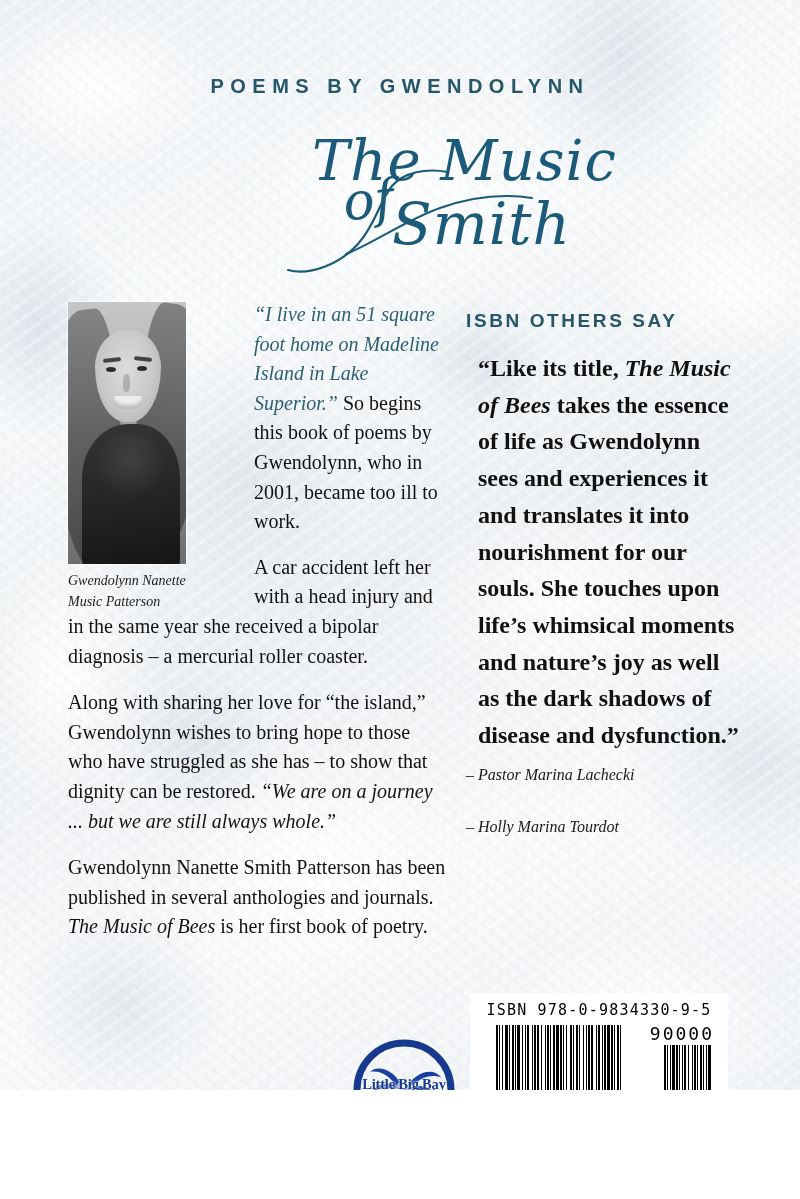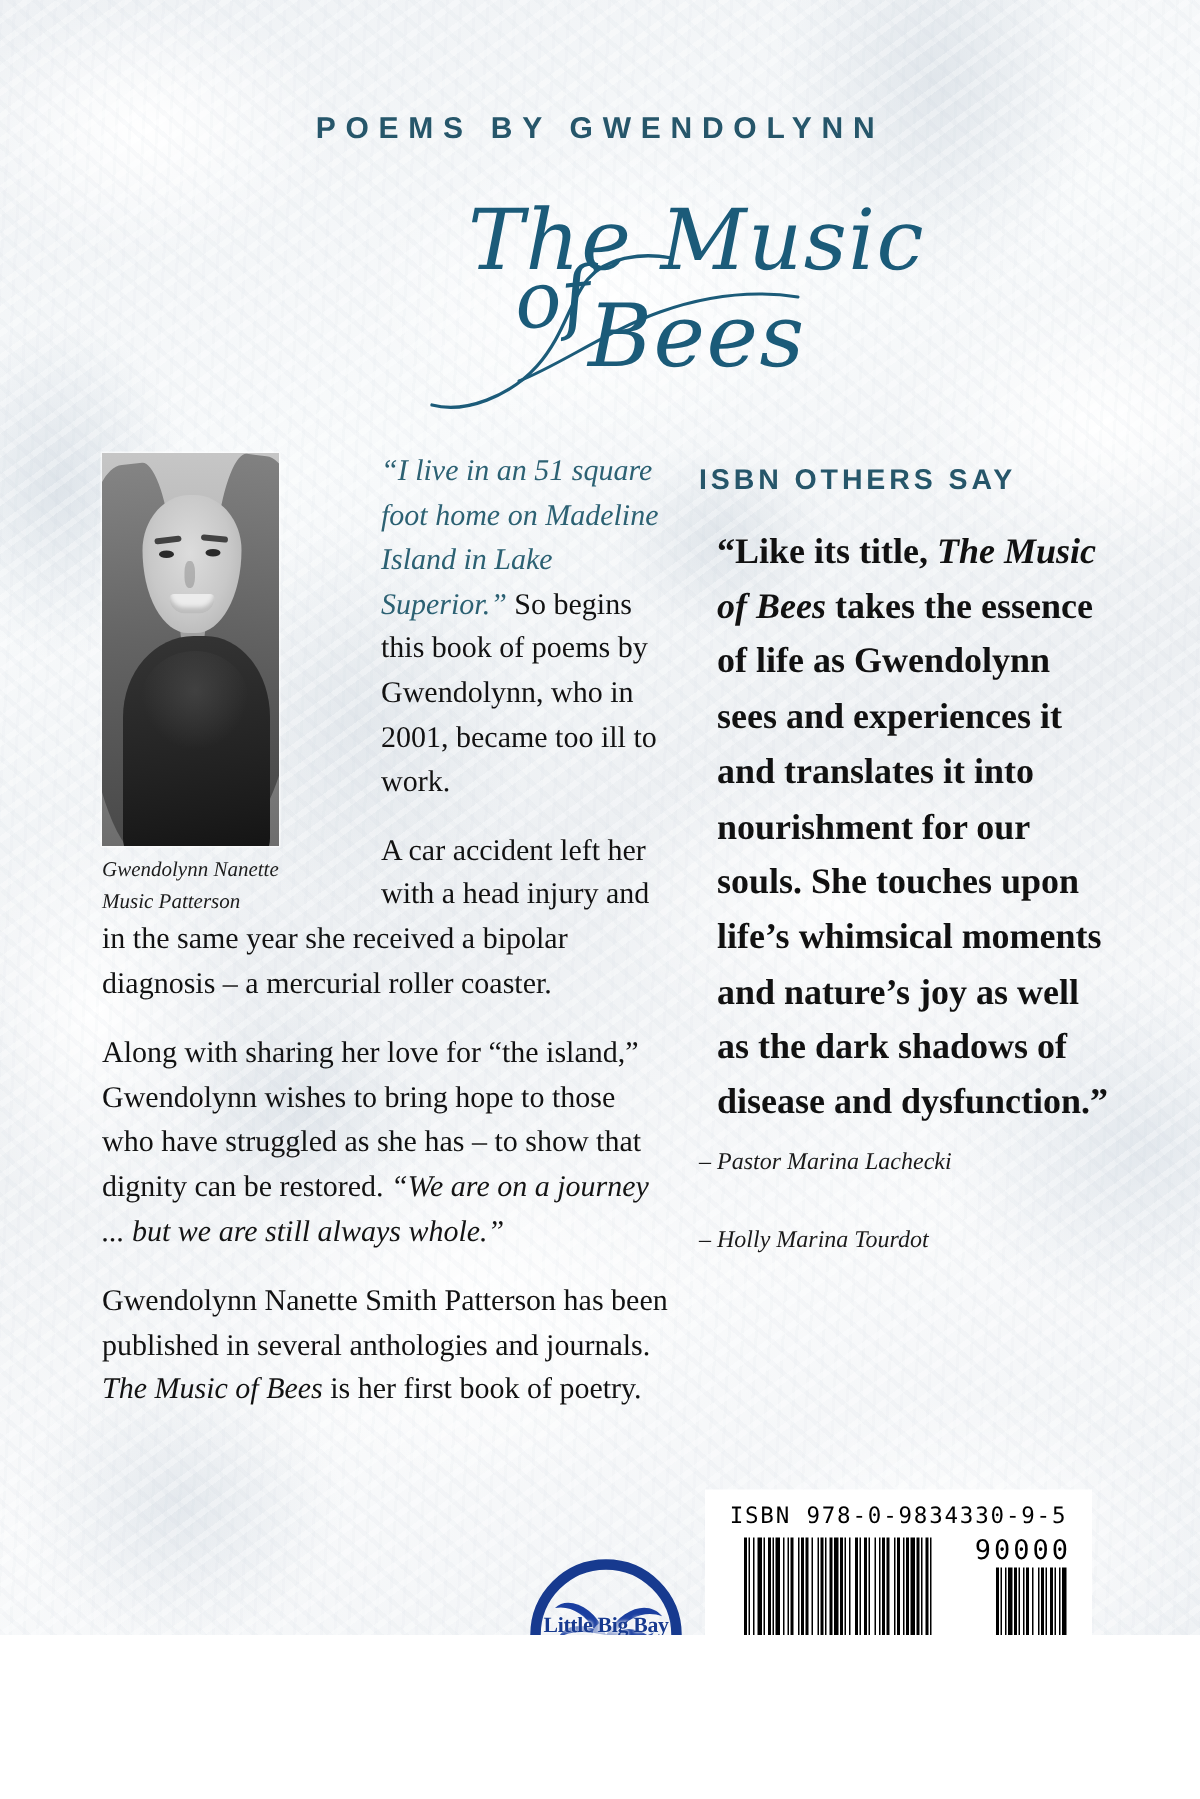--- a/index.html
+++ b/index.html
@@ -318,21 +318,21 @@
 
   <div class="kicker">POEMS BY GWENDOLYNN</div>
 
   <div class="title-block">
     <svg class="title-swash" width="260" height="120" viewBox="0 0 260 120">
       <path d="M8 112 C 30 118, 60 106, 78 86 C 96 66, 100 42, 112 28 C 124 14, 146 10, 168 14" fill="none" stroke="#1b5b79" stroke-width="2.2" stroke-linecap="round"></path>
       <path d="M66 96 C 92 86, 126 62, 160 50 C 194 38, 226 36, 252 40" fill="none" stroke="#1b5b79" stroke-width="2" stroke-linecap="round"></path>
     </svg>
     <div class="title-main">The Music</div>
     <div class="title-of">of</div>
-    <div class="title-second">Bees</div>
+    <div class="title-second">Smith</div>
   </div>
 
   <div class="photo">
     <div class="ph-bg"></div>
     <div class="ph-hair-l"></div>
     <div class="ph-hair-r"></div>
     <div class="ph-face"></div>
     <div class="ph-brow-l"></div>
     <div class="ph-brow-r"></div>
     <div class="ph-eye-l"></div>

